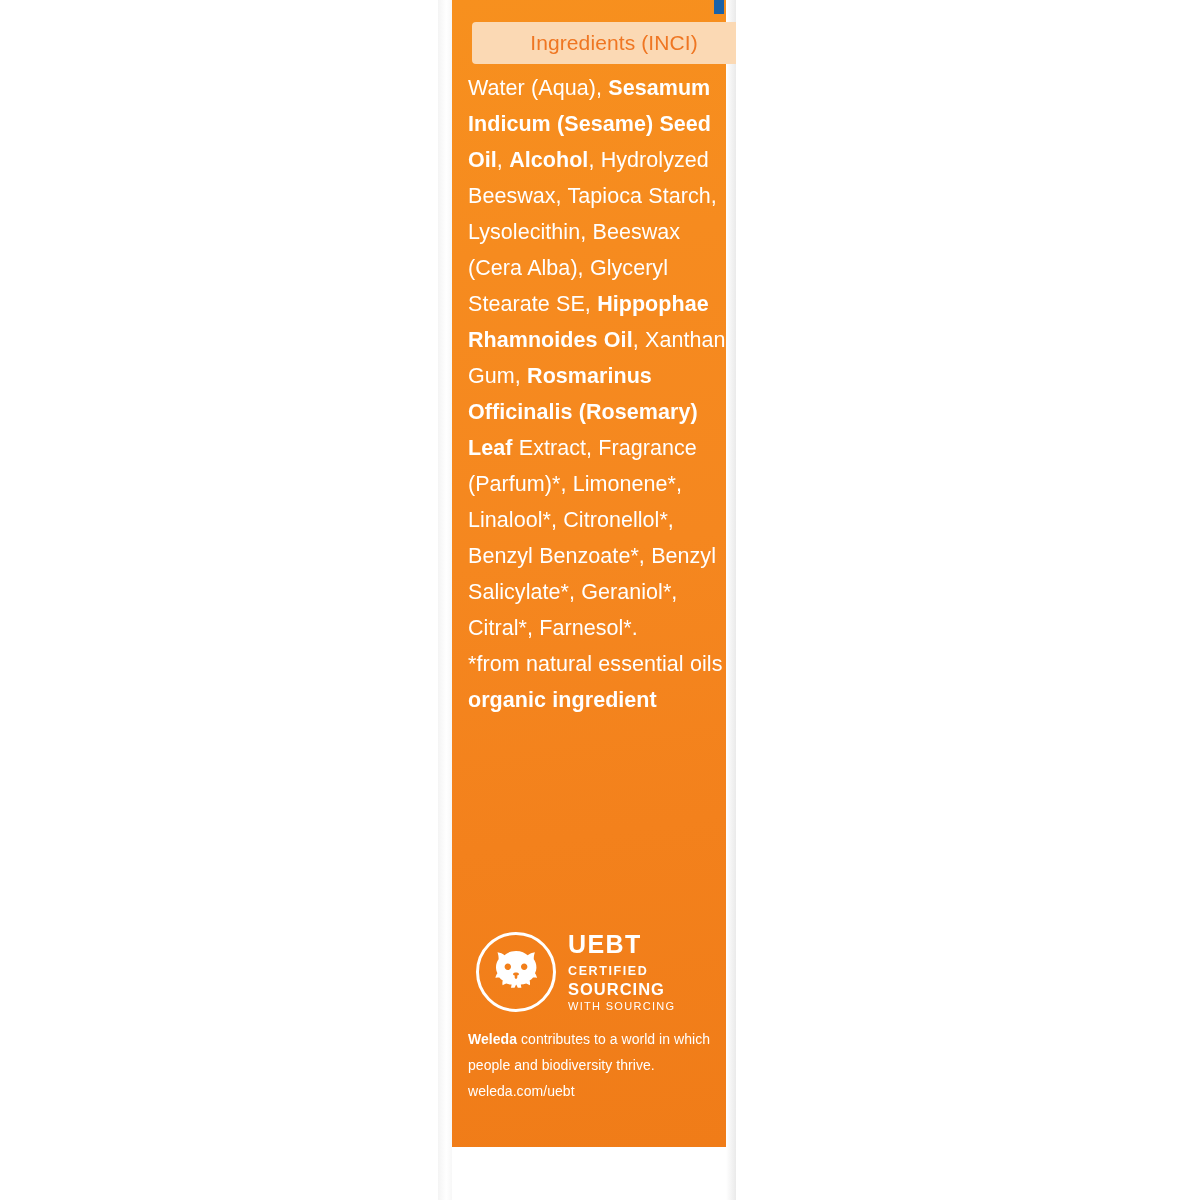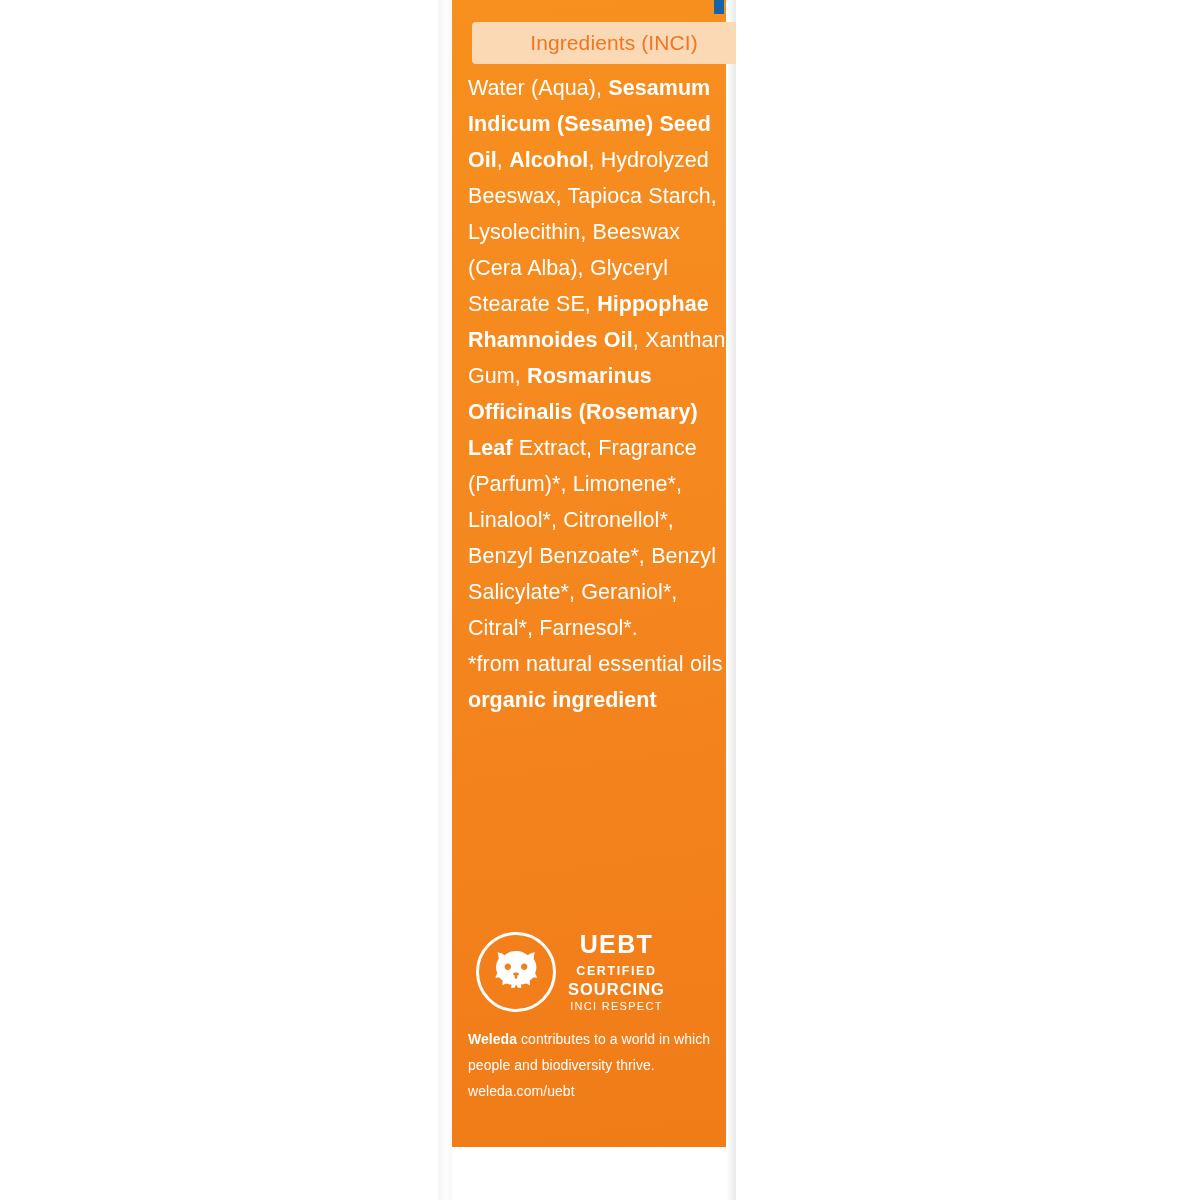--- a/index.html
+++ b/index.html
@@ -114,21 +114,20 @@
   
   .uebt-block {
     position: absolute;
     left: 38px;
     top: 930px;
     width: 230px;
     height: 84px;
     display: flex;
     align-items: center;
     gap: 12px;
-    text-align: center;
   }
   .uebt-seal {
     width: 74px;
     height: 74px;
     flex: 0 0 74px;
     border: 3px solid #ffffff;
     border-radius: 50%;
     position: relative;
     display: flex;
     align-items: center;
@@ -207,21 +206,21 @@
     <div class="uebt-block">
       <div class="uebt-seal">
         <svg width="52" height="48" viewBox="0 0 52 48" aria-hidden="true">
           <path fill="#ffffff" d="M26 3c-5.4 0-9.1 2.1-11.3 4.2-1.9-1.4-4.4-2.6-7.2-3 .9 2.6 1.2 5 1.1 7-1.7 2.3-2.6 5-2.6 8.1 0 2.2.5 4.2 1.4 6-1 1.3-1.7 2.9-1.9 4.6 1.3-.4 2.6-.5 3.8-.4 1 1.2 2.2 2.2 3.5 3.1-.5 1.5-.6 3.1-.2 4.7 1.3-.9 2.5-1.5 3.6-1.9 1.7.6 3.5 1 5.4 1.2l-.6 3.1h3.6l1.4-3h.4l1.4 3h3.6l-.6-3.1c1.9-.2 3.7-.6 5.4-1.2 1.1.4 2.3 1 3.6 1.9.4-1.6.3-3.2-.2-4.7 1.3-.9 2.5-1.9 3.5-3.1 1.2-.1 2.5 0 3.8.4-.2-1.7-.9-3.3-1.9-4.6.9-1.8 1.4-3.8 1.4-6 0-3.1-.9-5.8-2.6-8.1-.1-2 .2-4.4 1.1-7-2.8.4-5.3 1.6-7.2 3C35.1 5.1 31.4 3 26 3zm-8.2 12.5c1.8 0 3.2 1.5 3.2 3.3s-1.4 3.3-3.2 3.3-3.2-1.5-3.2-3.3 1.4-3.3 3.2-3.3zm16.4 0c1.8 0 3.2 1.5 3.2 3.3s-1.4 3.3-3.2 3.3-3.2-1.5-3.2-3.3 1.4-3.3 3.2-3.3zM26 24.5c1.6 0 3 .7 3 1.6 0 .7-.7 1.3-1.7 1.5v1.6c0 .9-.6 1.6-1.3 1.6s-1.3-.7-1.3-1.6v-1.6c-1-.2-1.7-.8-1.7-1.5 0-.9 1.4-1.6 3-1.6z"></path>
         </svg>
       </div>
       <div class="uebt-text">
         <div class="l1">UEBT</div>
         <div class="l2">CERTIFIED</div>
         <div class="l3">SOURCING</div>
-        <div class="l4">INCI RESPECT</div>
+        <div class="l4">WITH SOURCING</div>
       </div>
     </div>
 
     <div class="tagline">
       <b>Weleda</b><span> contributes to a world in which people and biodiversity thrive.</span>
       <span class="url">weleda.com/uebt</span>
     </div>
 
   </div>
 </div>

